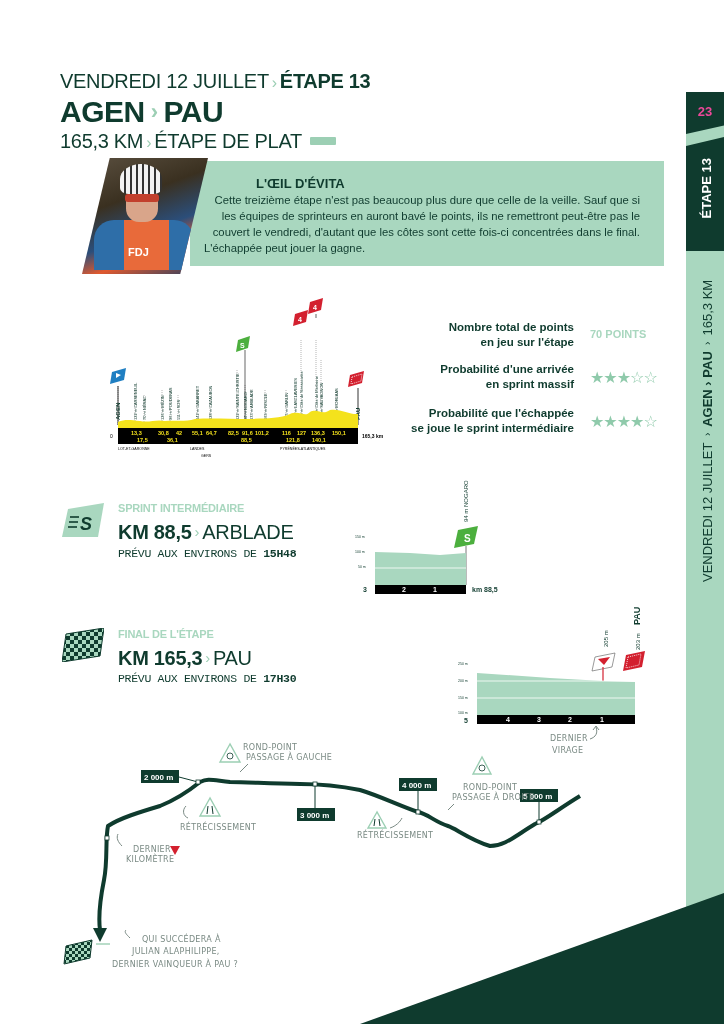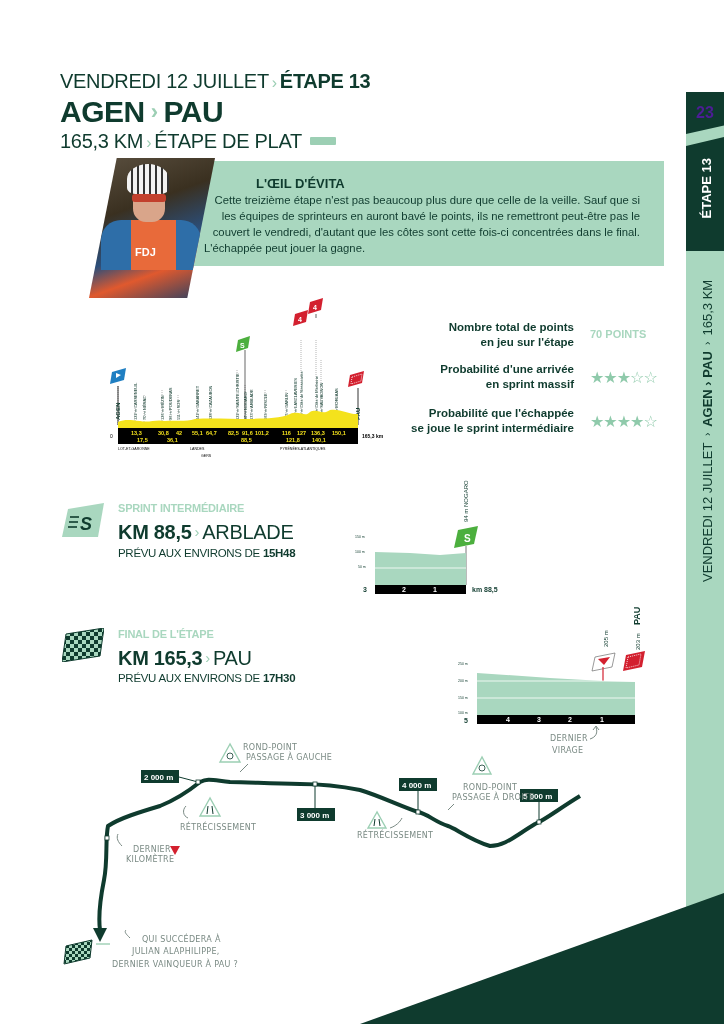--- a/index.html
+++ b/index.html
@@ -13,29 +13,29 @@
   .h-line2 { font-size: 30px; font-weight: 700; line-height: 34px; color: #0f3b2e; letter-spacing: -0.5px; }
   .h-line2 .sep { color: #9ccfb4; font-size: 22px; margin: 0 6px; vertical-align: 3px; }
   .h-line3 { font-size: 20px; line-height: 24px; color: #0f3b2e; letter-spacing: -0.3px; }
   .h-line3 .sep { color: #9ccfb4; font-size: 16px; margin: 0 3px; }
   .flat-icon { display: inline-block; width: 26px; height: 8px; background: #9ccfb4; margin-left: 8px; vertical-align: 3px; border-radius: 1px; }
 
   
   .side-strip { position: absolute; right: 0; top: 92px; width: 38px; height: 920px; background: #a9d7bf; }
   .side-dark1 { position: absolute; right: 0; top: 92px; width: 38px; height: 42px; background: #0f3b2e; clip-path: polygon(0 0,100% 0,100% 80%,0 100%); }
   .side-dark2 { position: absolute; right: 0; top: 137px; width: 38px; height: 114px; background: #0f3b2e; clip-path: polygon(0 8%,100% 0,100% 100%,0 100%); }
-  .page-num { position: absolute; right: 0; top: 104px; width: 38px; text-align: center; color: #4c1d95; font-weight: 700; font-size: 16px; }
+  .page-num { position: absolute; right: 0; top: 104px; width: 38px; text-align: center; color: #ec4899; font-weight: 700; font-size: 13px; }
   .side-etape { position: absolute; right: 10px; top: 158px; writing-mode: vertical-rl; transform: rotate(180deg); color: #fff; font-weight: 700; font-size: 13px; }
   .side-info { position: absolute; right: 9px; top: 262px; writing-mode: vertical-rl; transform: rotate(180deg); color: #0f3b2e; font-size: 13px; height: 320px; white-space: nowrap; }
   .side-info b { font-weight: 700; }
   .side-info .sep { font-size: 10px; margin: 3px 0; }
 
   
   .eye-box { position: absolute; left: 190px; top: 161px; width: 474px; height: 105px; background: #a9d7bf; }
-  .photo { position: absolute; left: 89px; top: 158px; width: 126px; height: 140px; clip-path: polygon(22% 0,100% 0,78% 100%,0 100%);
+  .photo { position: absolute; left: 82px; top: 158px; width: 126px; height: 116px; clip-path: polygon(22% 0,100% 0,78% 100%,0 100%);
     background: linear-gradient(160deg,#5b5040 0%,#3a3020 35%,#2b4e7a 60%,#e0592e 75%,#1d3f66 100%); }
   .photo .helmet { position: absolute; left: 38px; top: 6px; width: 42px; height: 30px; border-radius: 50% 50% 20% 20%; background: repeating-linear-gradient(90deg,#f2f2f2 0 4px,#333 4px 6px); }
   .photo .face { position: absolute; left: 44px; top: 30px; width: 32px; height: 34px; border-radius: 40%; background: #d9a58a; }
   .photo .glasses { position: absolute; left: 43px; top: 36px; width: 34px; height: 8px; border-radius: 3px; background: #c2402d; }
   .photo .jersey { position: absolute; left: 12px; top: 62px; width: 100px; height: 50px; border-radius: 20px 20px 0 0; background: linear-gradient(90deg,#2e6ea8 0 30%,#e86a3a 30% 75%,#2e6ea8 75%); }
   .photo .fdj { position: absolute; left: 46px; top: 88px; color: #fff; font-weight: 700; font-size: 11px; }
   .eye-title { position: absolute; left: 228px; top: 176px; font-weight: 700; font-size: 13px; color: #0f3b2e; margin-left: 28px; }
   .eye-text { position: absolute; left: 204px; top: 192px; width: 436px; font-size: 11.3px; line-height: 16px; color: #0f3b2e; text-align: right; text-align-last: left; }
 
   
@@ -47,21 +47,21 @@
 
   
   .profile { position: absolute; left: 100px; top: 280px; width: 300px; height: 190px; }
 
   
   .sprint-icon, .final-icon { position: absolute; left: 62px; width: 42px; height: 34px; }
   .sec-title { position: absolute; left: 118px; font-weight: 700; font-size: 11px; color: #a9d7bf; letter-spacing: -0.2px; }
   .sec-km { position: absolute; left: 118px; font-size: 20px; color: #0f3b2e; letter-spacing: -0.3px; }
   .sec-km b { font-weight: 700; }
   .sec-km .sep { color: #9ccfb4; font-size: 15px; margin: 0 3px; vertical-align: 2px; }
-  .sec-time { position: absolute; left: 118px; font-size: 11.5px; color: #0f3b2e; letter-spacing: -0.3px; }
+  .sec-time { position: absolute; left: 118px; font-size: 11.5px; color: #0f3b2e; letter-spacing: -0.3px; font-family: Liberation Mono, monospace; }
   .sec-time b { font-weight: 700; }
 
   .mini-chart { position: absolute; }
   .tiny { font-size: 4px; fill: #0f3b2e; font-family: "Liberation Sans", sans-serif; }
 
   .sketch { font-family: "DejaVu Sans", sans-serif; font-size: 8px; fill: #7a8a84; letter-spacing: 0.3px; }
   .bottom-tri { position: absolute; left: 0; top: 0; width: 724px; height: 1024px; pointer-events: none; }
 </style>
 </head>
 <body>

